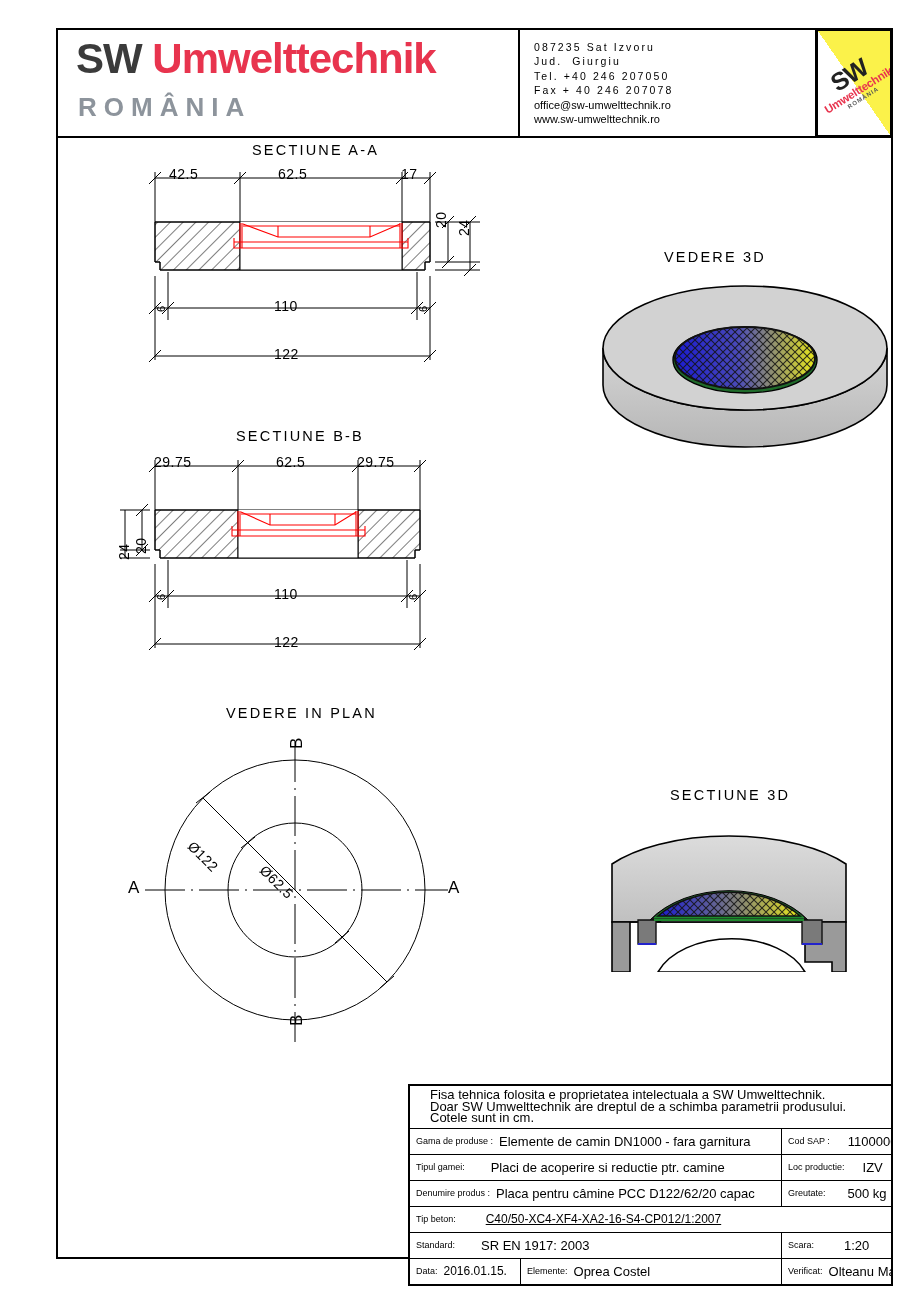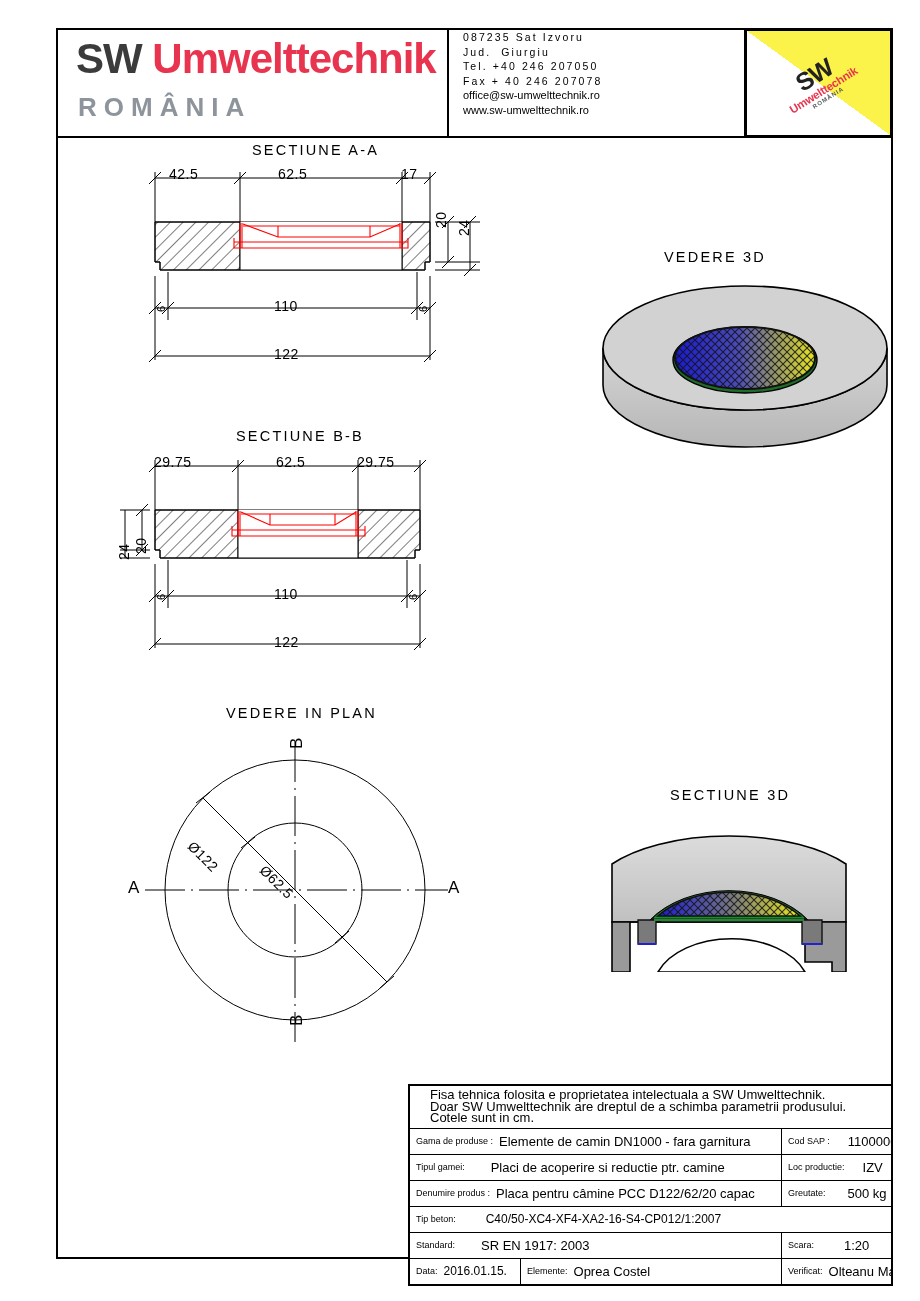--- a/index.html
+++ b/index.html
@@ -2,24 +2,24 @@
 <html><head>
 <meta charset="utf-8">
 <style>
   html,body{margin:0;padding:0;background:#fff;}
   body{width:920px;height:1301px;position:relative;overflow:hidden;
        font-family:"Liberation Sans", sans-serif;color:#000;}
   .frame{position:absolute;left:56px;top:28px;width:837px;height:1231px;
          border:2px solid #000;box-sizing:border-box;}
   .hdr{position:absolute;left:56px;top:28px;width:837px;height:110px;
        border:2px solid #000;box-sizing:border-box;display:flex;}
-  .hdr-logo{width:391px;border-right:2px solid #000;box-sizing:border-box;
+  .hdr-logo{width:462px;border-right:2px solid #000;box-sizing:border-box;
             position:relative;}
   .hdr-addr{width:297px;border-right:2px solid #000;box-sizing:border-box;
-            display:flex;flex-direction:column;
+            display:flex;flex-direction:column;justify-content:center;
             padding-left:14px;}
   .hdr-mark{flex:1;position:relative;padding:5px;box-sizing:border-box;}
 
   .sw-main{position:absolute;left:18px;top:8px;font-weight:bold;
            font-size:42px;letter-spacing:-1px;line-height:1;}
   .sw-a{color:#3b3b3b;} .sw-b{color:#e8344e;}
   .sw-ro{position:absolute;left:20px;top:62px;color:#8d949c;
          font-size:26px;font-weight:bold;letter-spacing:7px;}
 
   .addr-l{font-size:10.5px;letter-spacing:2.1px;line-height:14.5px;
@@ -388,21 +388,21 @@
     </div>
     <div class="cell c-right bl">
       <span class="lab">Greutate:</span>
       <span class="val" style="margin-left:22px;">500 kg</span>
     </div>
   </div>
 
   <div class="row">
     <div class="cell" style="width:100%;">
       <span class="lab">Tip beton:</span>
-      <span class="val sm" style="margin-left:30px;">C40/50-XC4-XF4-XA2-16-S4-CP012/1:2007</span>
+      <span class="val sm" style="margin-left:30px;text-decoration:underline;">C40/50-XC4-XF4-XA2-16-S4-CP012/1:2007</span>
     </div>
   </div>
 
   <div class="row">
     <div class="cell c-left">
       <span class="lab">Standard:</span>
       <span class="val" style="margin-left:26px;">SR EN 1917: 2003</span>
     </div>
     <div class="cell c-right bl">
       <span class="lab">Scara:</span>

